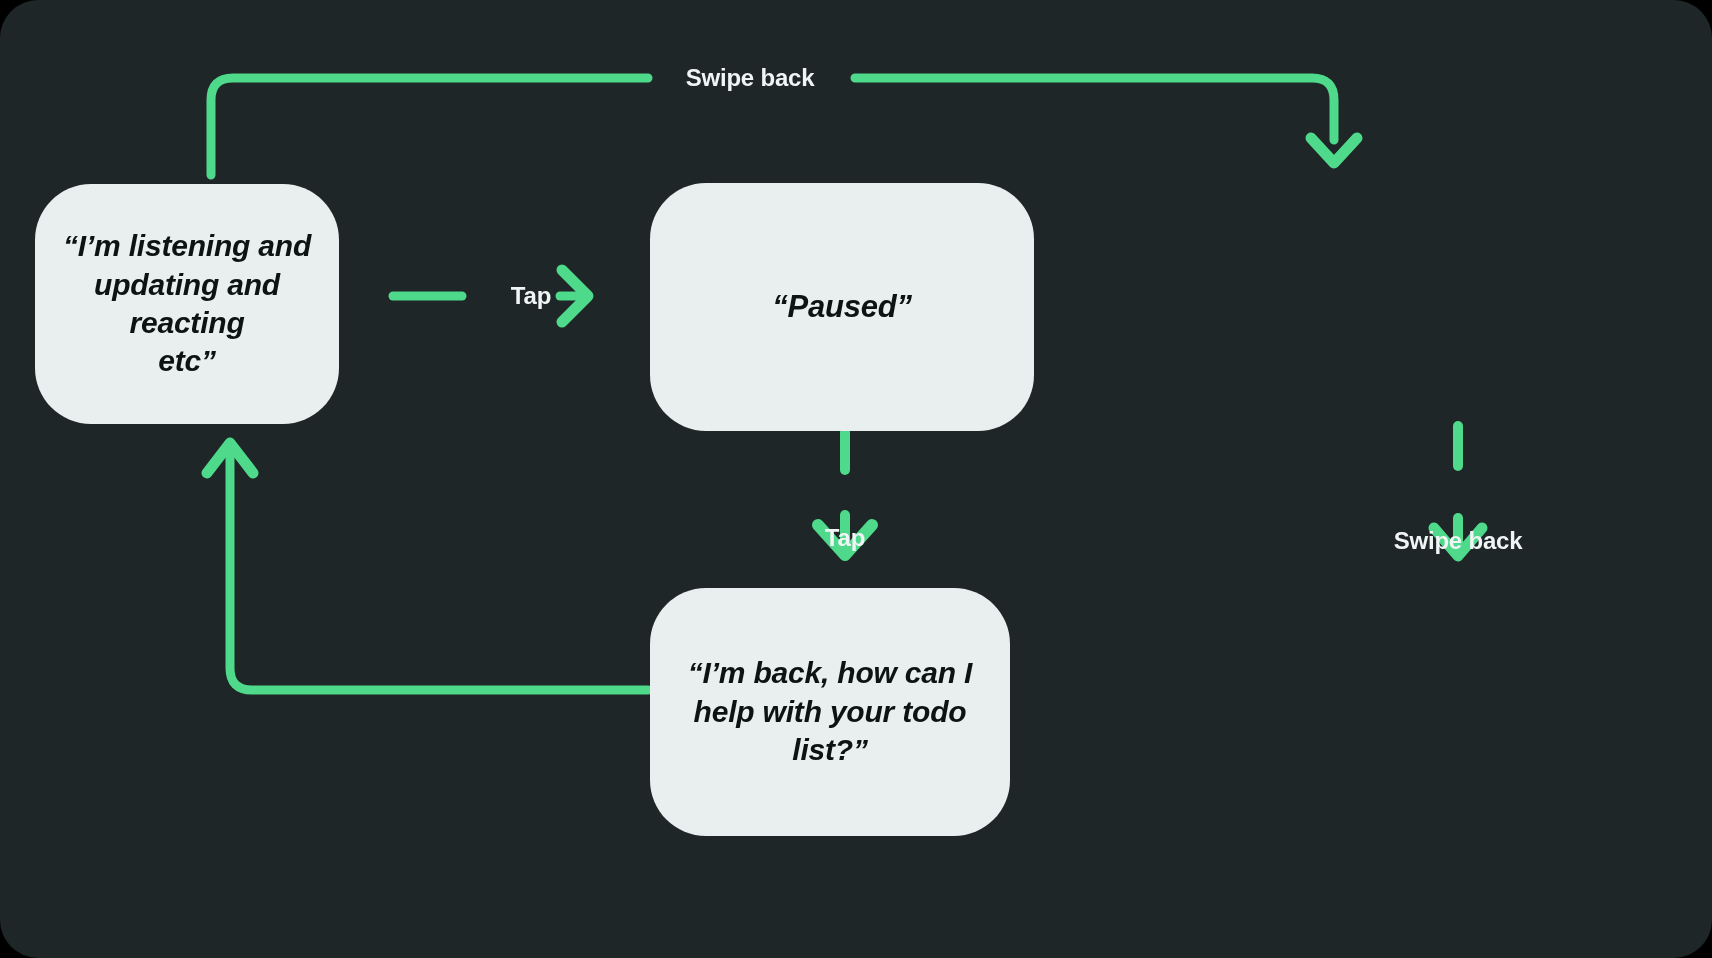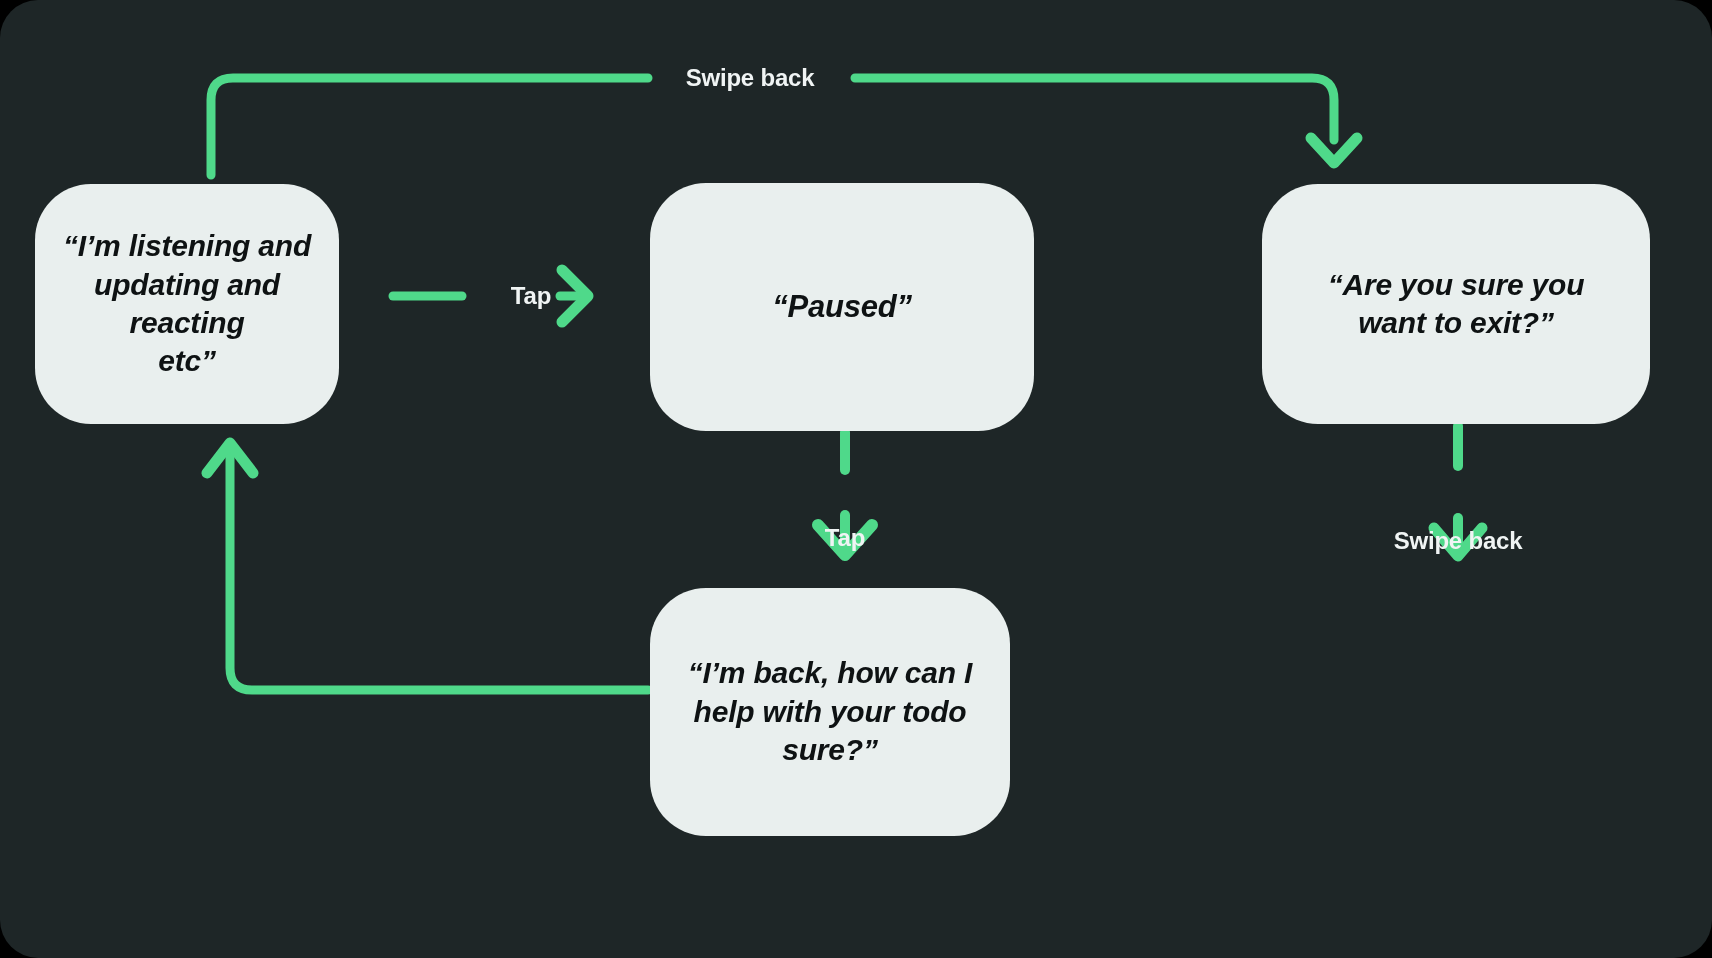--- a/index.html
+++ b/index.html
@@ -117,29 +117,25 @@
   <div class="node-box" id="node-listening">
     <span class="node-label">“I’m listening and
 updating and reacting
 etc”</span>
   </div>
 
   <div class="node-box" id="node-paused">
     <span class="node-label">“Paused”</span>
   </div>
 
-  <div class="node-box" id="node-confirm">
-    <span class="node-label">“Are you sure you
-want to exit?”</span>
-  </div>
 
   <div class="node-box" id="node-back">
     <span class="node-label">“I’m back, how can I
 help with your todo
-sure?”</span>
+list?”</span>
   </div>
 
 
   <div class="edge-label" id="label-swipe-top">Swipe back</div>
 
   <div class="edge-label" id="label-tap-right">Tap</div>
 
   <div class="edge-label" id="label-tap-down">Tap</div>
 
   <div class="edge-label" id="label-swipe-right">Swipe back</div>

